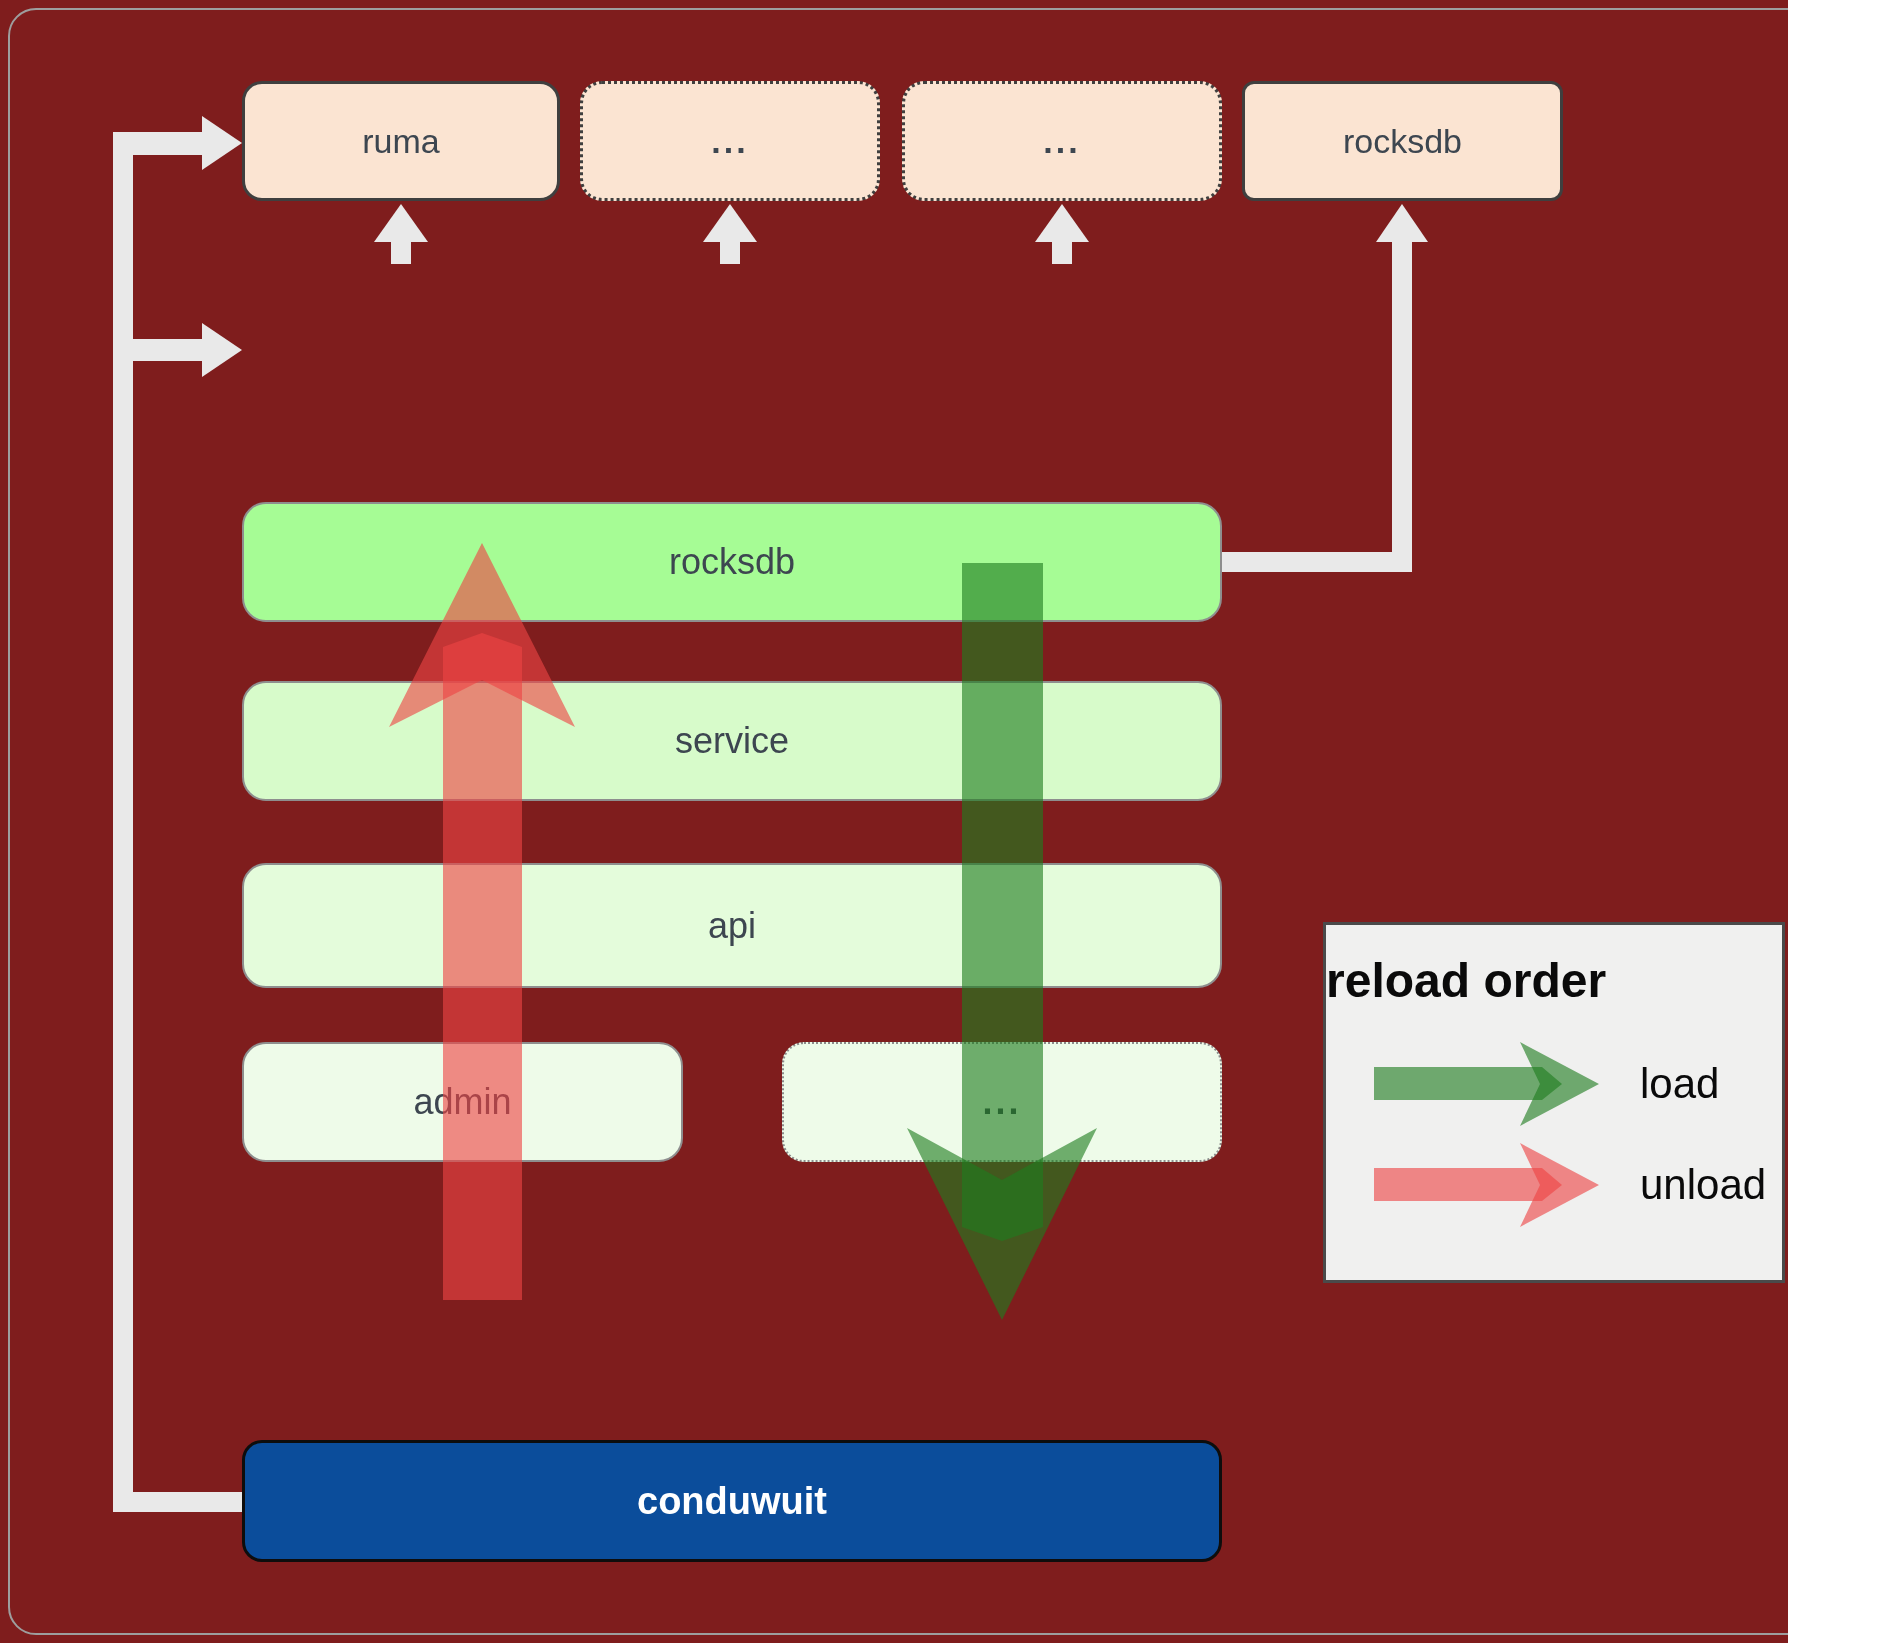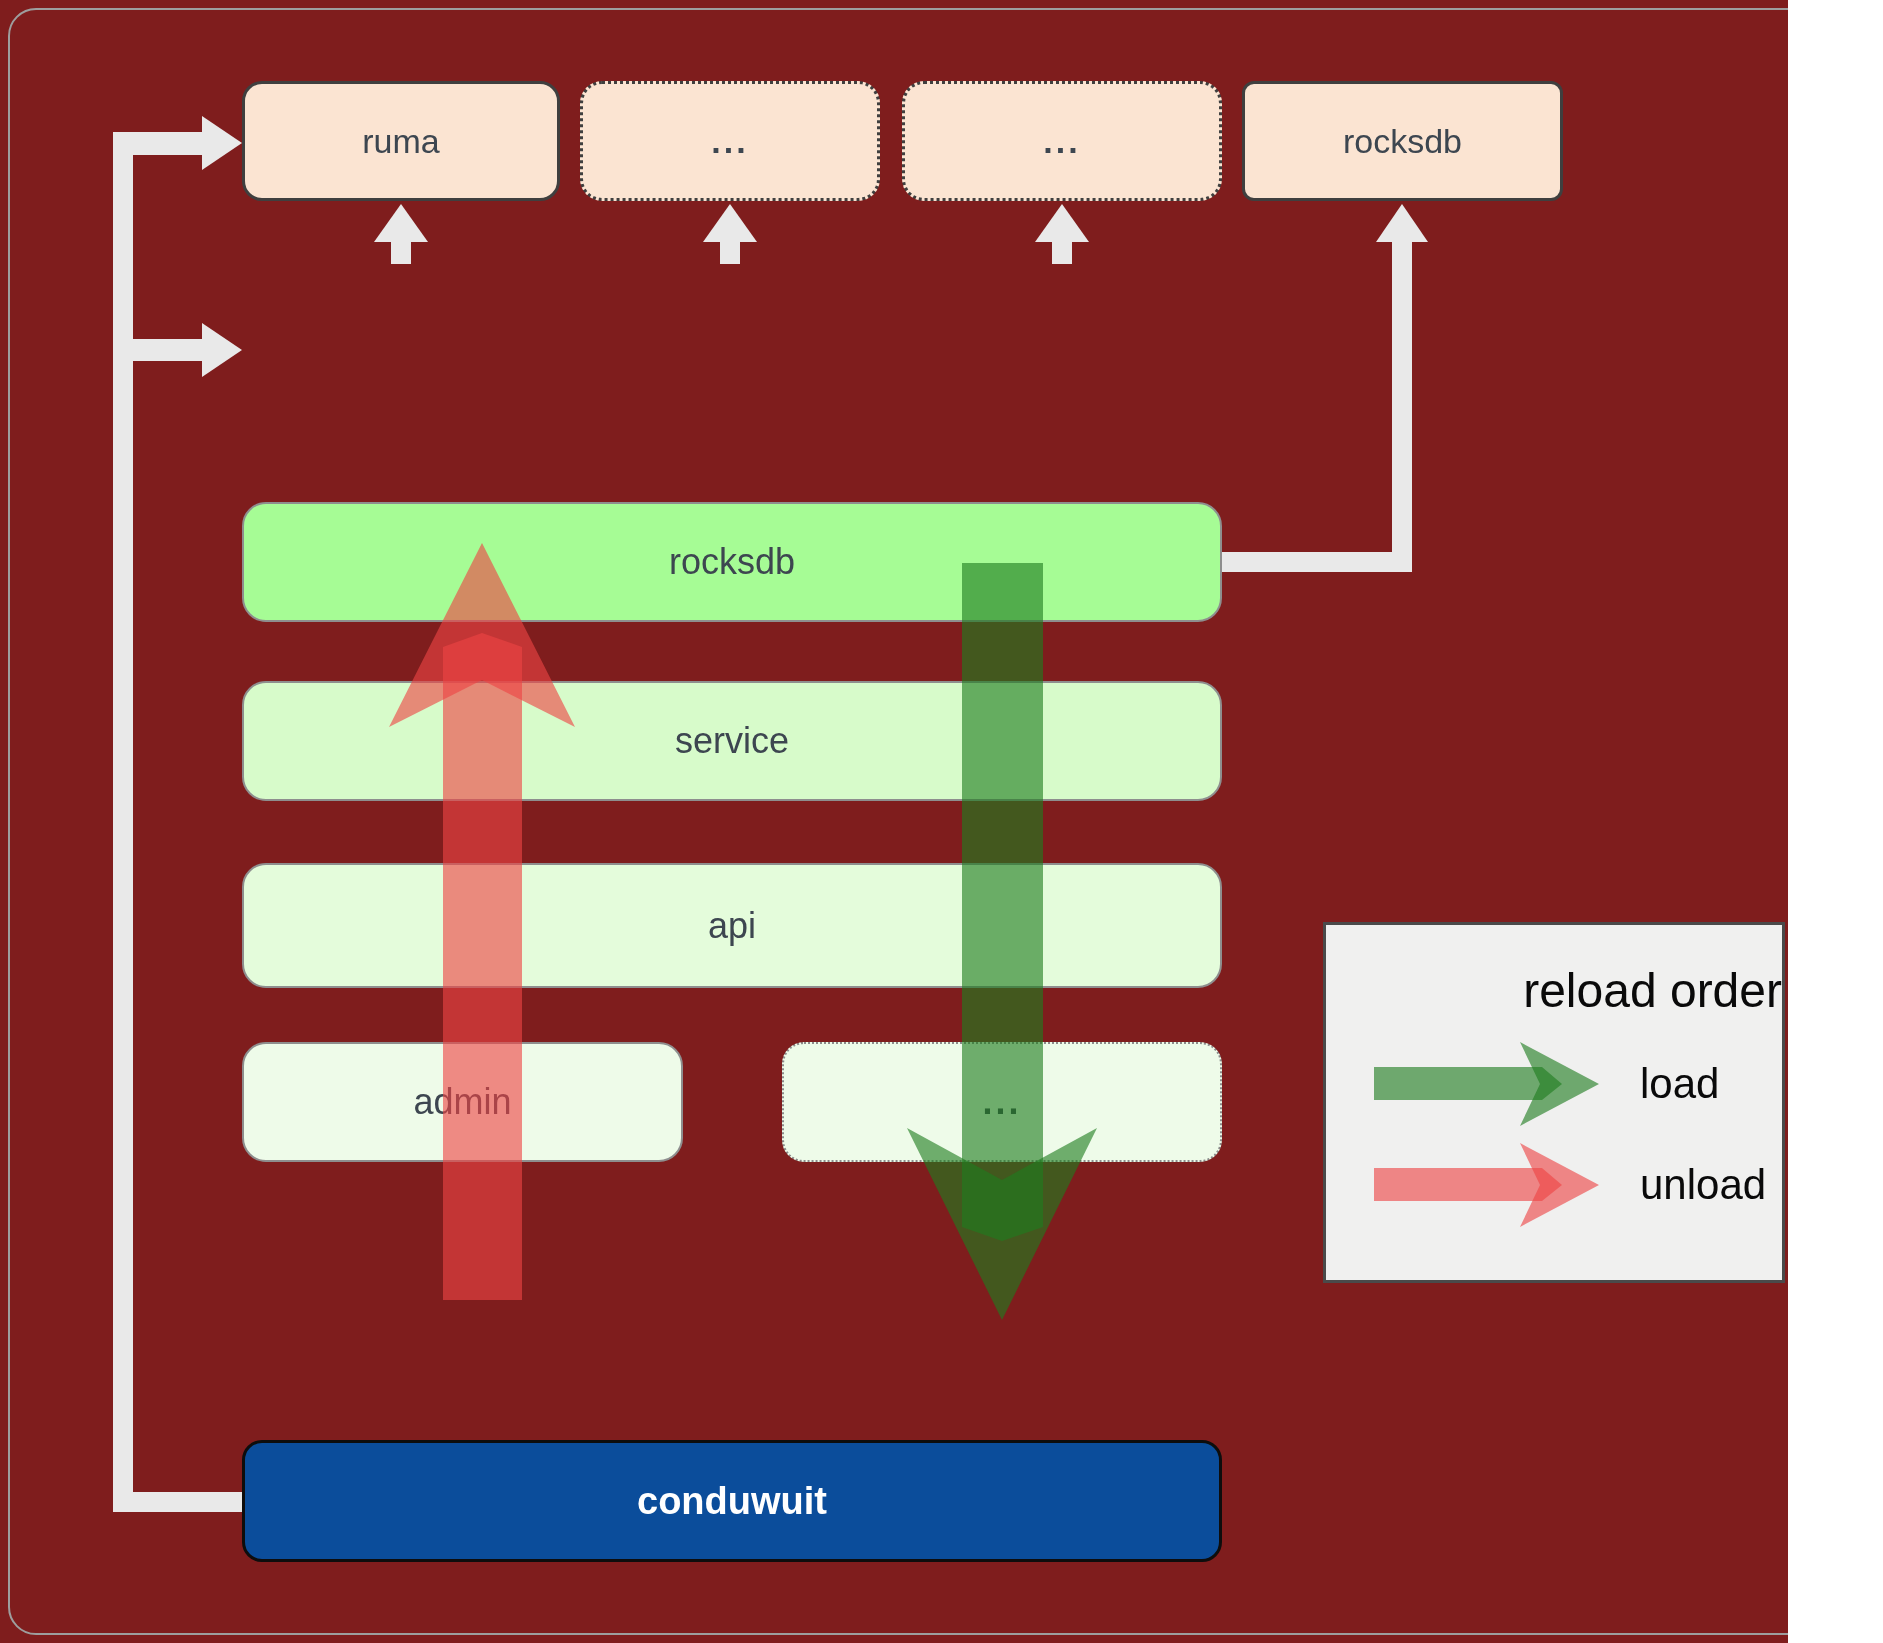--- a/index.html
+++ b/index.html
@@ -38,21 +38,21 @@
   .b-emid     { left:782px; top:1042px; width:440px; height:120px; background:#eefbe9; border:2px dotted #8a8a8a; border-radius:22px; }
   .b-router   { left:242px; top:1220px; width:980px; height:122px; background:#ffffff; border:2px solid #8e8e8e; }
   .b-conduwuit{ left:242px; top:1440px; width:980px; height:122px; background:#0b4d9b; border:3px solid #0d0d0d;
                 border-radius:20px; color:#ffffff; font-weight:700; font-size:38px; }
 
   
   .legend {
     position:absolute; z-index:2; left:1323px; top:922px; width:462px; height:361px;
     box-sizing:border-box; background:#f0f0ef; border:3px solid #4a4a4a;
   }
-  .legend-title { text-align:right; margin-top:38px; font-size:48px; color:#0a0a0a; }
+  .legend-title { text-align:left; margin-top:28px; font-size:48px; color:#0a0a0a;font-weight:bold; }
   .legend-row { position:absolute; left:48px; display:flex; align-items:center; gap:36px; }
   .legend-row-load   { top:117px; }
   .legend-row-unload { top:218px;text-align:right; }
   .legend-arrow { width:230px; height:84px; display:block; }
   .legend-label { font-size:42px; color:#0a0a0a; }
 </style>
 </head>
 <body>
 
 <div class="canvas">

